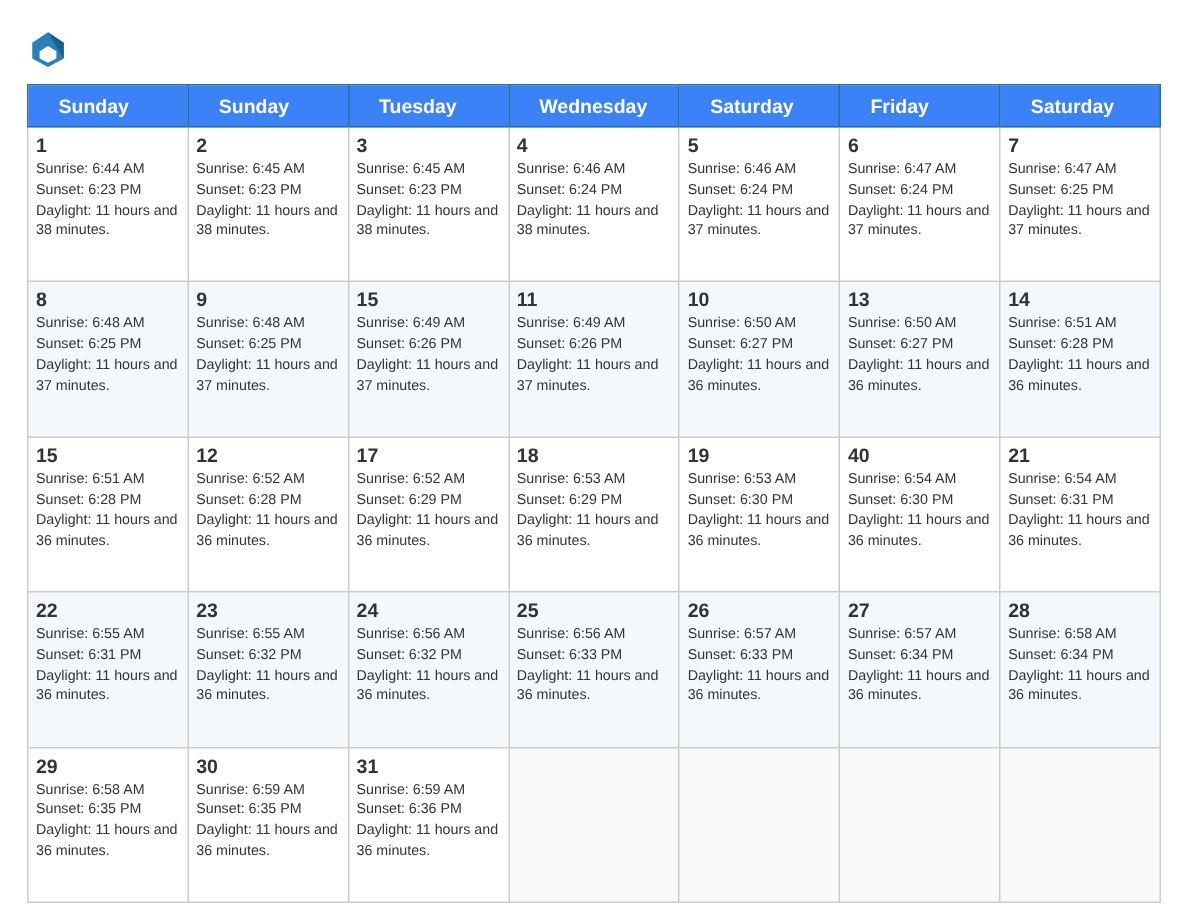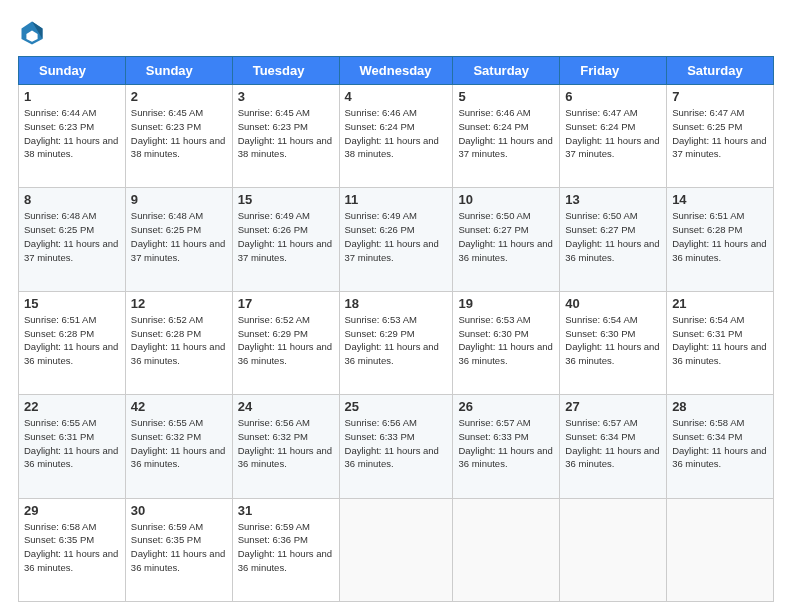--- a/index.html
+++ b/index.html
@@ -228,21 +228,21 @@
             <span class="day-number">21</span>
             <div class="day-info">Sunrise: 6:54 AM<br>Sunset: 6:31 PM<br>Daylight: 11 hours and 36 minutes.</div>
           </td>
         </tr>
         <tr>
           <td>
             <span class="day-number">22</span>
             <div class="day-info">Sunrise: 6:55 AM<br>Sunset: 6:31 PM<br>Daylight: 11 hours and 36 minutes.</div>
           </td>
           <td>
-            <span class="day-number">42</span>
+            <span class="day-number">23</span>
             <div class="day-info">Sunrise: 6:55 AM<br>Sunset: 6:32 PM<br>Daylight: 11 hours and 36 minutes.</div>
           </td>
           <td>
             <span class="day-number">24</span>
             <div class="day-info">Sunrise: 6:56 AM<br>Sunset: 6:32 PM<br>Daylight: 11 hours and 36 minutes.</div>
           </td>
           <td>
             <span class="day-number">25</span>
             <div class="day-info">Sunrise: 6:56 AM<br>Sunset: 6:33 PM<br>Daylight: 11 hours and 36 minutes.</div>
           </td>

